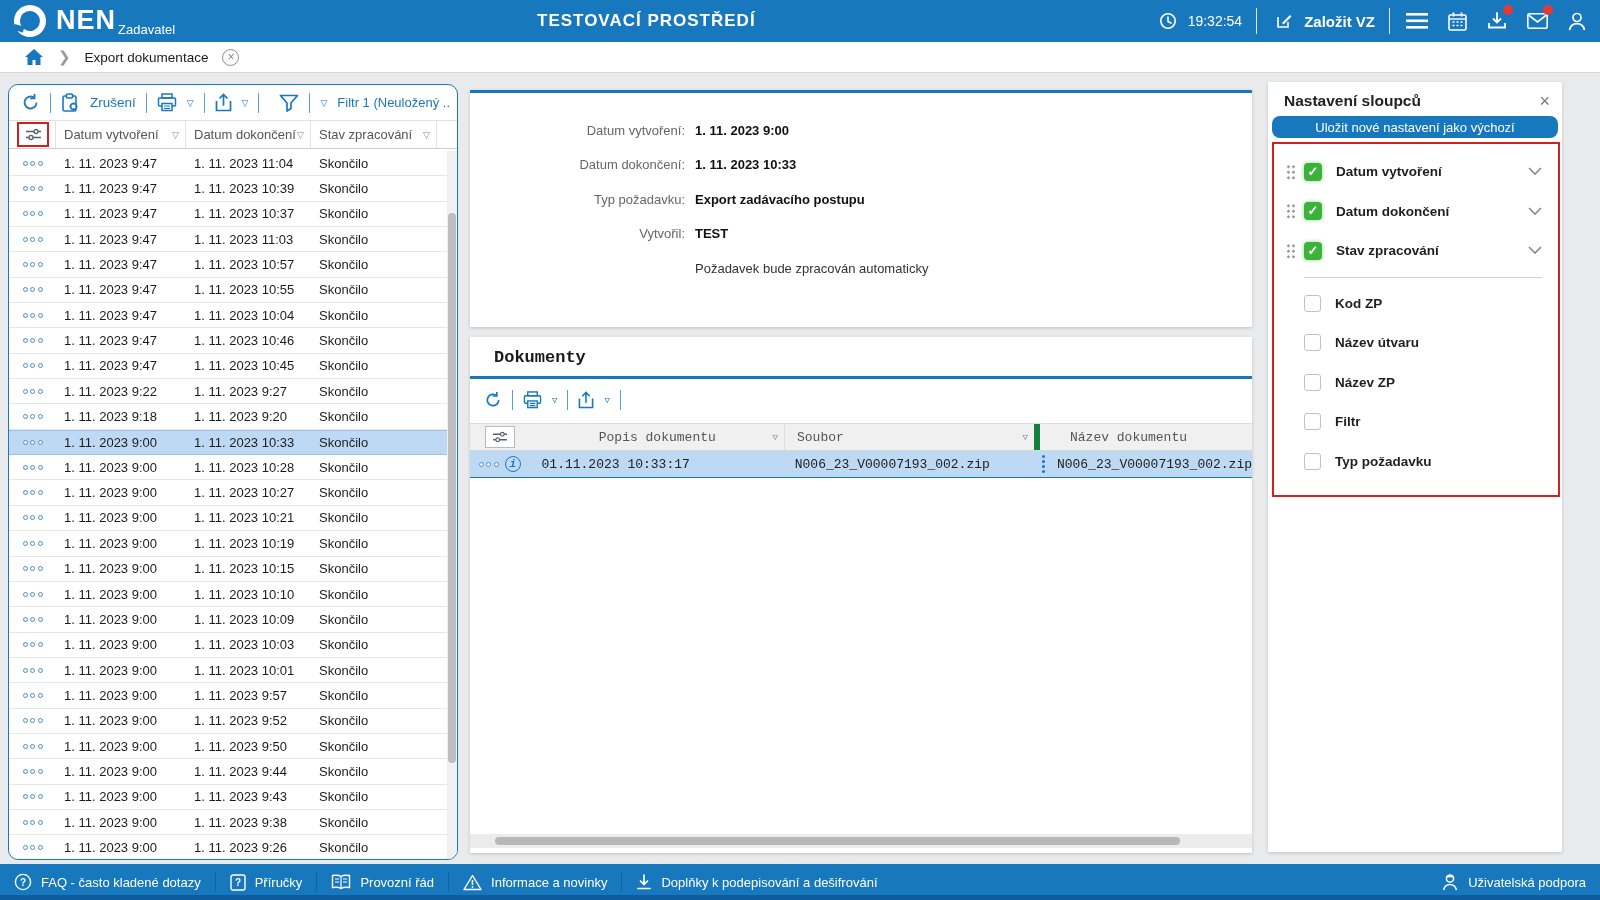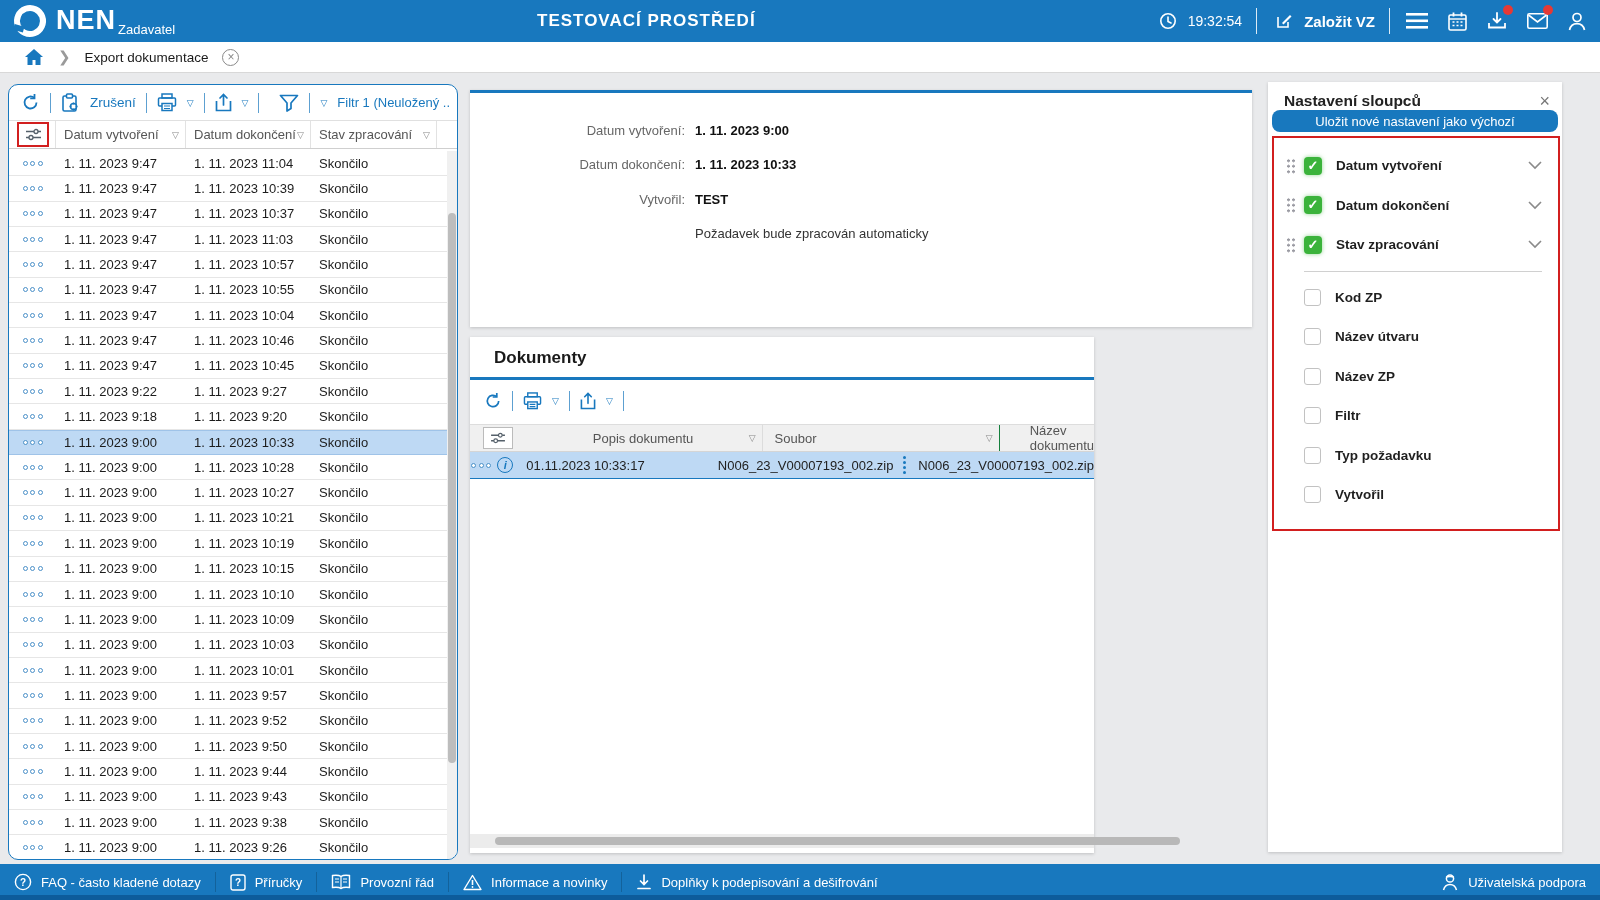--- a/index.html
+++ b/index.html
@@ -65,44 +65,44 @@
 
   
   .detail-panel { left:470px; top:90px; width:782px; height:237px; }
   .fields { padding-top:20px; }
   .frow { display:flex; align-items:center; height:34.5px; }
   .flabel { width:215px; text-align:right; color:#666; font-size:13px; }
   .fvalue { margin-left:10px; font-weight:bold; color:#111; font-size:13px; }
   .fnote { margin-left:225px; color:#333; font-size:13px; }
 
   
-  .docs-panel { left:470px; top:337px; width:624px; height:516px; }
+  .docs-panel { left:470px; top:337px; width:782px; height:516px;font-family:Liberation Mono, monospace; }
   .docs-toolbar { height:30px; display:flex; align-items:center; gap:10px; padding-left:14px; margin-top:6px; }
   .doc-header { height:28px; margin-top:8px; background:#f0f0f0; border-top:1px solid #ddd; border-bottom:1px solid #d5d5d5; display:flex; align-items:center; color:#555; }
   .dh0 { width:60px; display:flex; justify-content:center; }
   .dh1 { width:255px; display:flex; align-items:center; padding-right:6px; border-right:1px solid #dcdcdc; height:100%; }
-  .dh2 { width:255px; display:flex; align-items:center; padding:0 6px 0 12px; border-right:1px solid #15803d; height:100%; }
+  .dh2 { width:255px; display:flex; align-items:center; padding:0 6px 0 12px; border-right:6px solid #15803d; height:100%; }
   .dh3 { flex:1; display:flex; align-items:center; padding-left:30px; height:100%; }
   .dh1 .htxt, .dh2 .htxt, .dh3 .htxt { flex:1; font-size:13px; }
   .dh1 { padding-left:12px;text-align:center; }
   .doc-cfg { width:30px; height:22px; border:1px solid #bbb; background:#fff; display:flex; align-items:center; justify-content:center; }
   .doc-row { height:27px; background:#bed9f4; border-bottom:1px solid #1878be; display:flex; align-items:center; cursor:pointer; }
   .dc0 { width:60px; display:flex; align-items:center; justify-content:center; gap:6px; }
   .dc1 { width:255px; padding-left:12px; font-size:13px; }
   .dc2 { width:255px; padding-left:12px; font-size:13px; }
   .dc3 { flex:1; display:flex; align-items:center; gap:12px; padding-left:6px; font-size:13px; }
   .info-circ { width:16px; height:16px; border:1.4px solid #1878be; border-radius:50%; color:#1878be; font-size:11px; font-style:italic; font-weight:bold; text-align:center; line-height:14px; }
   .vdots { display:flex; flex-direction:column; gap:2px; }
   .vdots i { width:3px; height:3px; border-radius:50%; background:#1878be; }
   .h-scroll { position:absolute; left:0; bottom:5px; width:100%; height:14px; background:#ececec; }
   .h-thumb { position:absolute; left:25px; top:3px; width:685px; height:8px; background:#b8b8b8; border-radius:4px; }
 
   
   .cols-panel { left:1268px; top:82px; width:294px; height:770px; }
-  .cols-head { display:flex; align-items:center; padding:10px 12px 0 16px;justify-content:center; }
+  .cols-head { display:flex; align-items:center; padding:10px 12px 6px 16px;justify-content:center; }
   .cols-title { flex:1; font-size:15.5px; font-weight:bold; }
   .cols-close { color:#777; font-size:18px; cursor:pointer; line-height:16px; }
   .save-btn { display:block; margin:0 4px; width:286px; height:22px; background:#1878be; color:#fff; border:none; border-radius:8px; font-size:13px; font-family:"Liberation Sans",sans-serif; cursor:pointer; }
   .cols-box { margin:4px 2px 0 4px; border:2px solid #d21f1f; padding:8px 0 14px 0; }
   .col-item { height:39.5px; display:flex; align-items:center; padding:0 16px 0 12px; }
   .col-item.unchecked { padding-left:30px; }
   .drag { width:10px; height:16px; margin-right:8px;
           background:radial-gradient(circle, #9a9aa2 1.3px, transparent 1.5px); background-size:5px 5.5px; }
   .chk { width:18px; height:18px; border-radius:4px; background:#3bb33b; color:#fff; font-size:13px; font-weight:bold; text-align:center; line-height:18px; box-shadow:0 0 4px rgba(59,179,59,.55); cursor:pointer; }
   .unchk { width:17px; height:17px; border:1.5px solid #c2c2c2; border-radius:3px; background:#fff; cursor:pointer; }
@@ -646,20 +646,24 @@
     <div class="fields">
       <div class="frow">
         <span class="flabel">Datum vytvoření:</span>
         <span class="fvalue">1. 11. 2023 9:00</span>
       </div>
       <div class="frow">
         <span class="flabel">Datum dokončení:</span>
         <span class="fvalue">1. 11. 2023 10:33</span>
       </div>
       <div class="frow">
+        <span class="flabel">Typ požadavku:</span>
+        <span class="fvalue">Export zadávacího postupu</span>
+      </div>
+      <div class="frow">
         <span class="flabel">Vytvořil:</span>
         <span class="fvalue">TEST</span>
       </div>
       <div class="frow">
         <span class="fnote">Požadavek bude zpracován automaticky</span>
       </div>
     </div>
   </div>
 
   <div class="panel docs-panel">
@@ -808,24 +812,20 @@
           <div class="col-item unchecked">
             <span class="unchk"></span>
             <span class="col-lbl">Filtr</span>
           </div>
 
           <div class="col-item unchecked">
             <span class="unchk"></span>
             <span class="col-lbl">Typ požadavku</span>
           </div>
 
-          <div class="col-item unchecked">
-            <span class="unchk"></span>
-            <span class="col-lbl">Vytvořil</span>
-          </div>
         </div>
     </div>
   </div>
 
   <div class="footer">
     <div class="f-item">
       <span>
         <svg width="18" height="18" viewBox="0 0 18 18">
             <circle cx="9" cy="9" r="7.6" fill="none" stroke="#fff" stroke-width="1.4"></circle>
             <text x="9" y="12.5" text-anchor="middle" font-size="10" font-family="Liberation Sans, sans-serif" font-weight="bold" fill="#fff">?</text>

